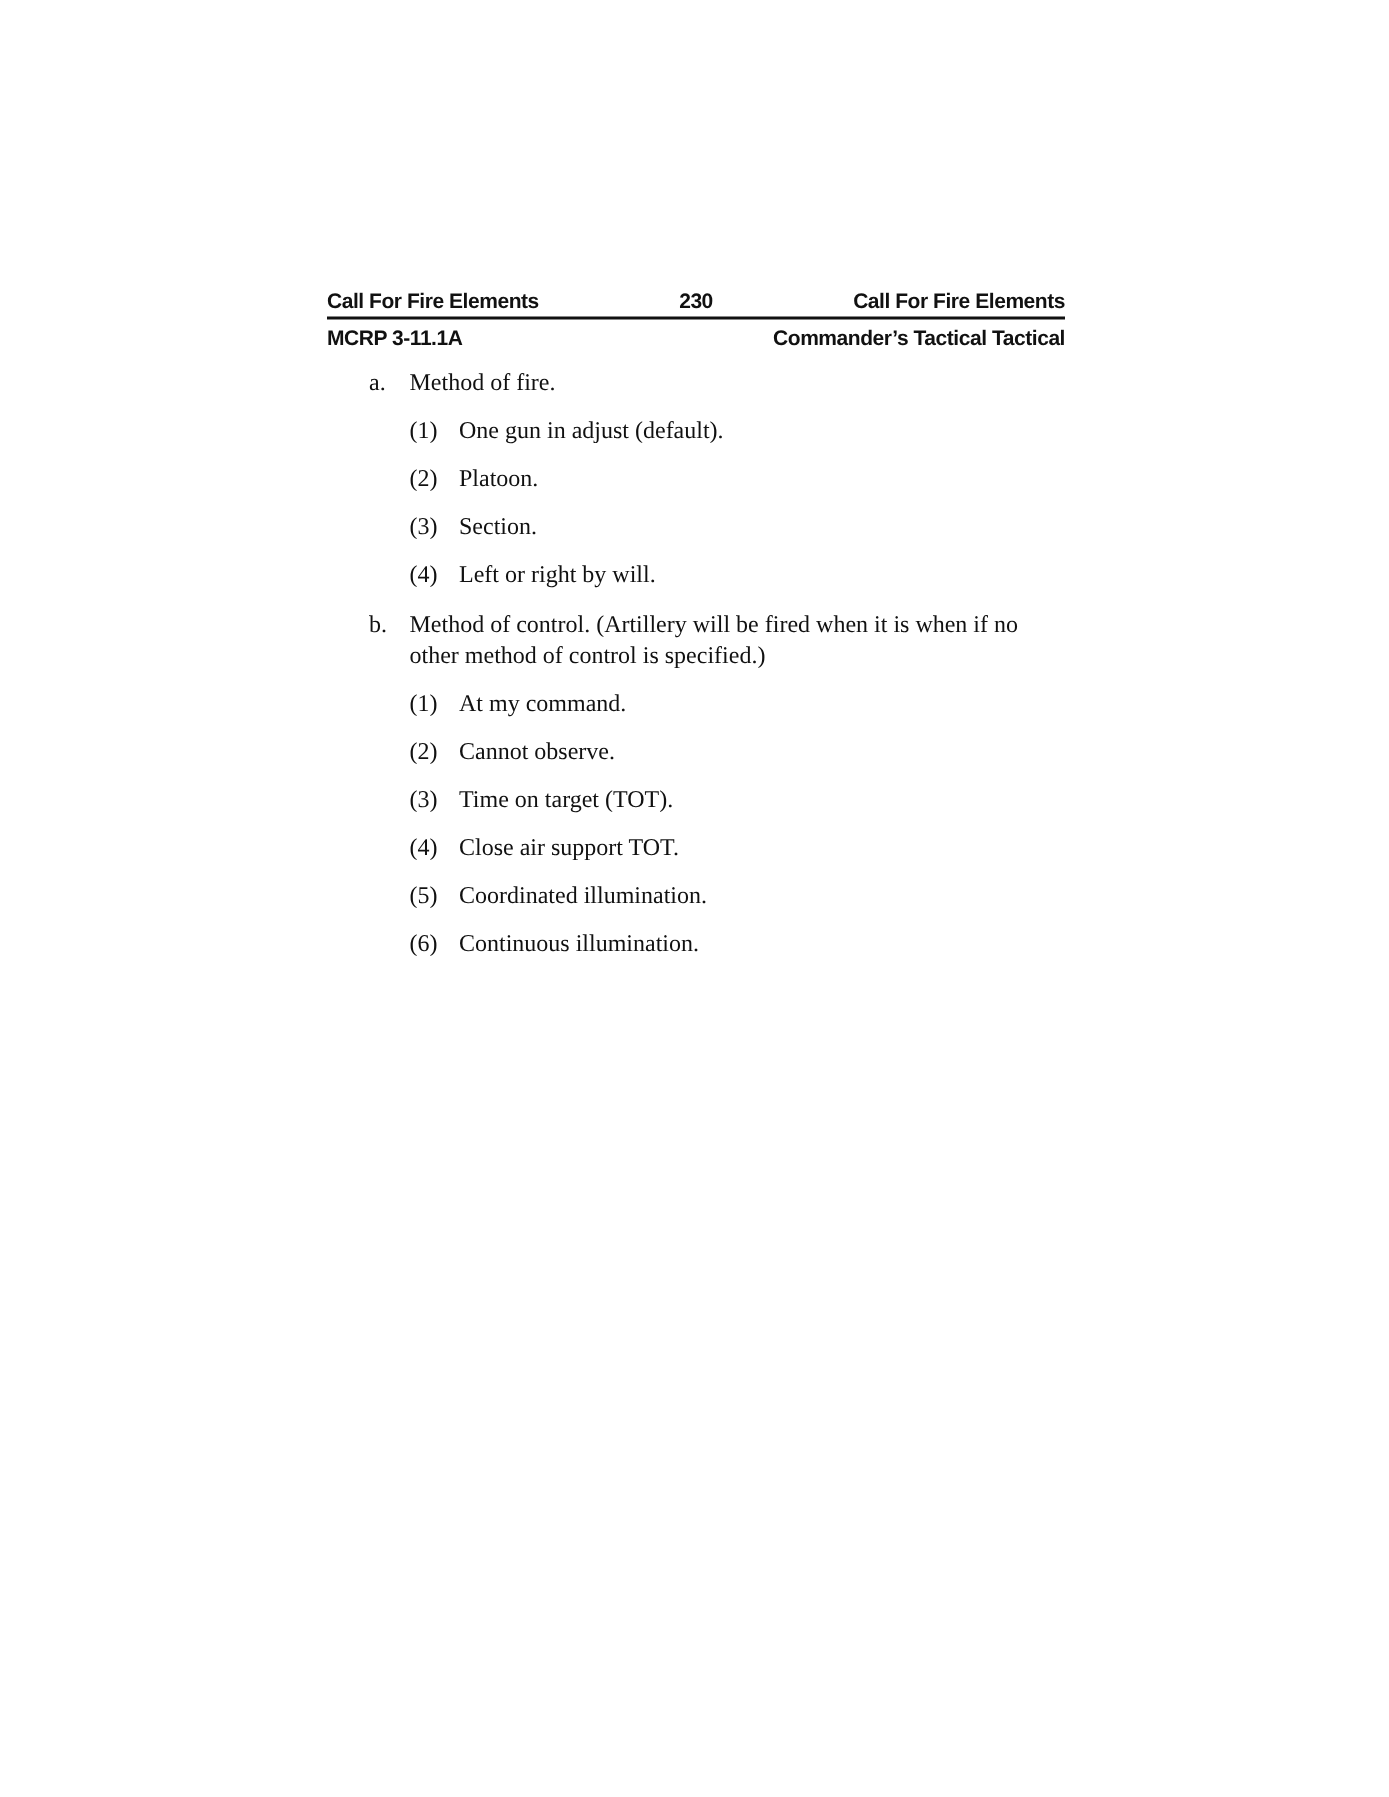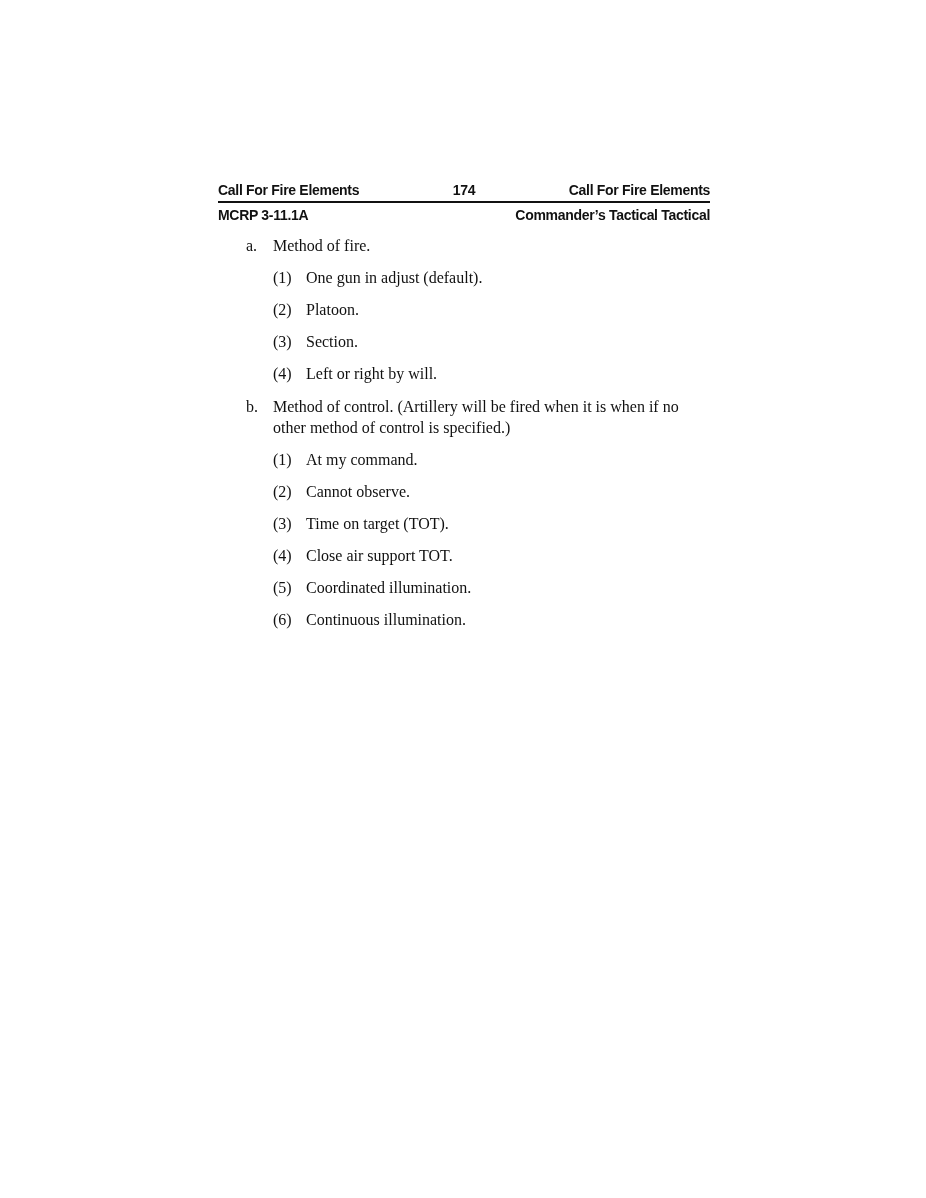--- a/index.html
+++ b/index.html
@@ -8,21 +8,21 @@
     position: relative;
     width: 926px;
     height: 1198px;
     background: #ffffff;
     overflow: hidden;
     color: #111111;
   }
   .doc {
     position: absolute;
     left: 218px;
-    top: 182px;
+    top: 192px;
     width: 492px;
   }
   
   .hdr {
     font-family: "Liberation Sans", sans-serif;
     font-weight: bold;
     font-size: 14px;
     letter-spacing: -0.3px;
     color: #111111;
   }
@@ -76,21 +76,21 @@
 </style>
 </head>
 <body>
 
 <div class="page">
   <div class="doc">
 
     <div class="hdr">
       <div class="hdr-row1">
         <span class="h-left">Call For Fire Elements</span>
-        <span class="h-center">174</span>
+        <span class="h-center">230</span>
         <span class="h-right">Call For Fire Elements</span>
       </div>
       <div class="hdr-row2">
         <span>MCRP 3-11.1A</span>
         <span>Commander’s Tactical Tactical</span>
       </div>
     </div>
 
 
     <div class="body-list">

